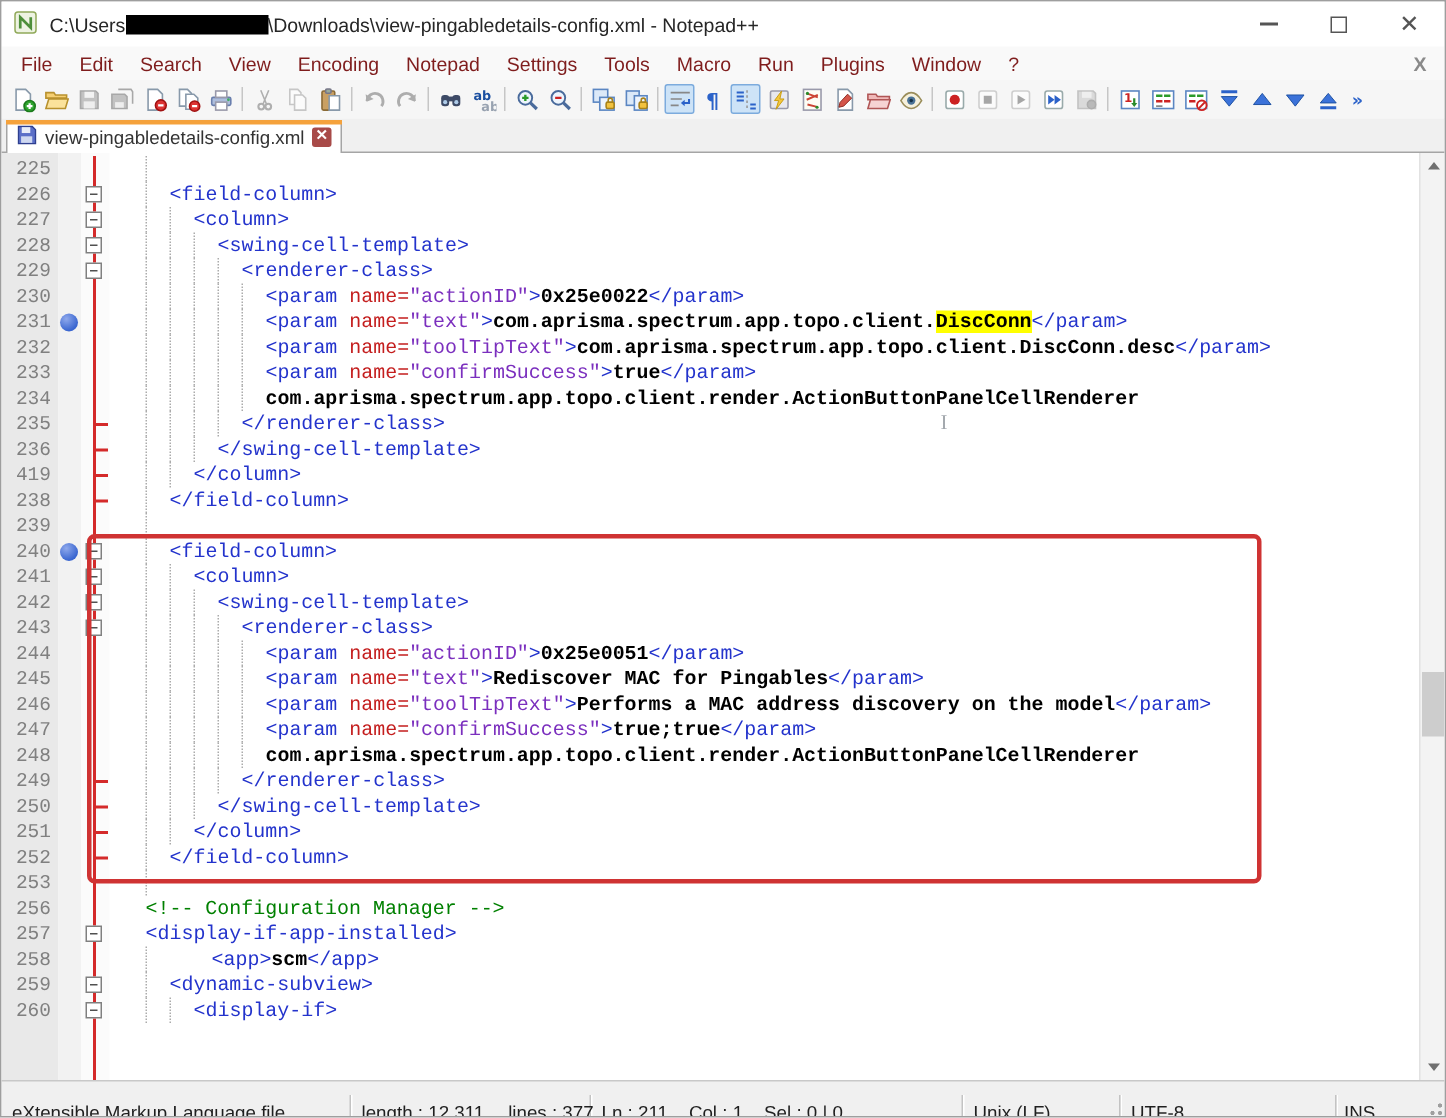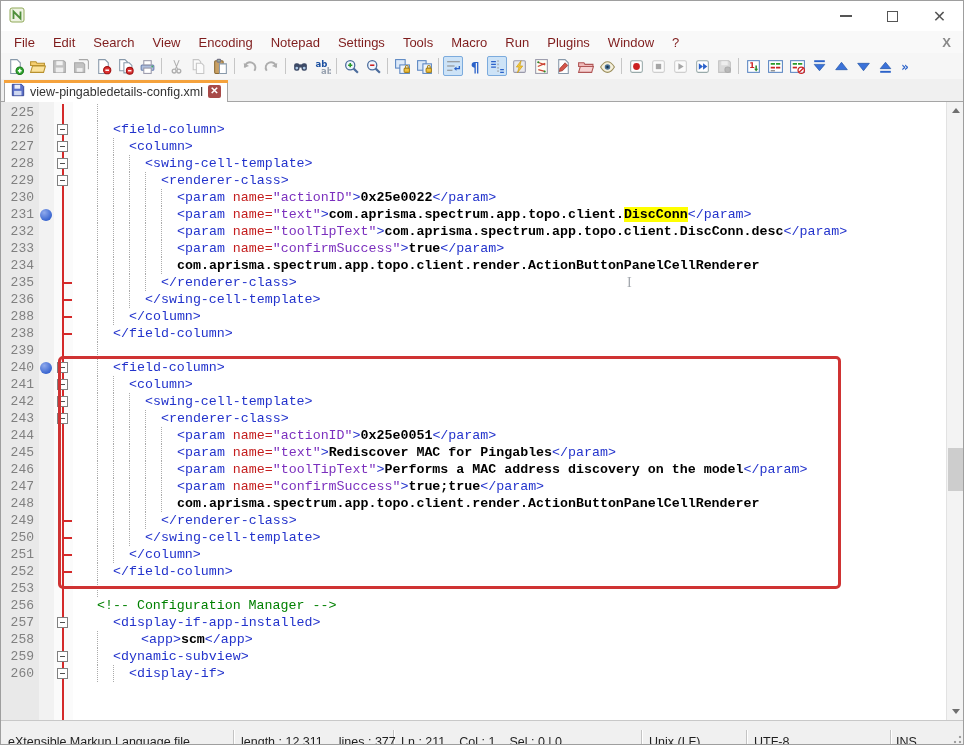--- a/index.html
+++ b/index.html
@@ -85,20 +85,21 @@
 </head>
 <body>
 
 <div class="titlebar">
   <span>
     <svg viewBox="0 0 16 16" width="16" height="16">
         <rect x="1" y="1" width="14" height="14" rx="2" fill="#eef3e2" stroke="#90a959"></rect>
         <path d="M4.5 12V4.5l7 7V4.5" stroke="#4e8f3a" stroke-width="1.8" fill="none"></path>
       </svg>
   </span>
+  <span class="ttext"><span>C:\Users</span><span class="redact"></span><span>\Downloads\view-pingabledetails-config.xml - Notepad++</span></span>
   <div class="win-controls">
     <div class="wbtn">
         <div class="min-glyph"></div>
       </div>
     <div class="wbtn">
         <div class="max-glyph"></div>
       </div>
     <div class="wbtn close">
         <span>✕</span>
       </div>
@@ -495,21 +496,21 @@
       </div>
       <div class="row">
         <span class="num">236</span>
         <span class="bmkcell"></span>
         <span class="foldcell">
           <div class="foldtick"></div>
         </span>
         <span class="txtcell"><span class="guide" style="left: 24px;"></span><span class="guide" style="left: 40px;"></span><span class="guide" style="left: 56px;"></span><span class="code-text" style="left: 72px;"><span class="tk-tag">&lt;/swing-cell-template&gt;</span></span></span>
       </div>
       <div class="row">
-        <span class="num">288</span>
+        <span class="num">419</span>
         <span class="bmkcell"></span>
         <span class="foldcell">
           <div class="foldtick"></div>
         </span>
         <span class="txtcell"><span class="guide" style="left: 24px;"></span><span class="guide" style="left: 40px;"></span><span class="code-text" style="left: 56px;"><span class="tk-tag">&lt;/column&gt;</span></span></span>
       </div>
       <div class="row">
         <span class="num">238</span>
         <span class="bmkcell"></span>
         <span class="foldcell">
@@ -630,21 +631,21 @@
         <span class="bmkcell"></span>
         <span class="foldcell"></span>
         <span class="txtcell"><span class="code-text" style="left: 24px;"><span class="tk-com">&lt;!-- Configuration Manager --&gt;</span></span></span>
       </div>
       <div class="row">
         <span class="num">257</span>
         <span class="bmkcell"></span>
         <span class="foldcell">
           <div class="foldbox"></div>
         </span>
-        <span class="txtcell"><span class="code-text" style="left: 40px; text-align: center;"><span class="tk-tag">&lt;display-if-app-installed&gt;</span></span></span>
+        <span class="txtcell"><span class="code-text" style="left: 24px; text-align: center;"><span class="tk-tag">&lt;display-if-app-installed&gt;</span></span></span>
       </div>
       <div class="row">
         <span class="num">258</span>
         <span class="bmkcell"></span>
         <span class="foldcell"></span>
         <span class="txtcell"><span class="guide" style="left: 24px;"></span><span class="code-text" style="left: 40px; margin-left: 28px;"><span class="tk-tag">&lt;app&gt;</span><span class="tk-txt">scm</span><span class="tk-tag">&lt;/app&gt;</span></span></span>
       </div>
       <div class="row">
         <span class="num">259</span>
         <span class="bmkcell"></span>

